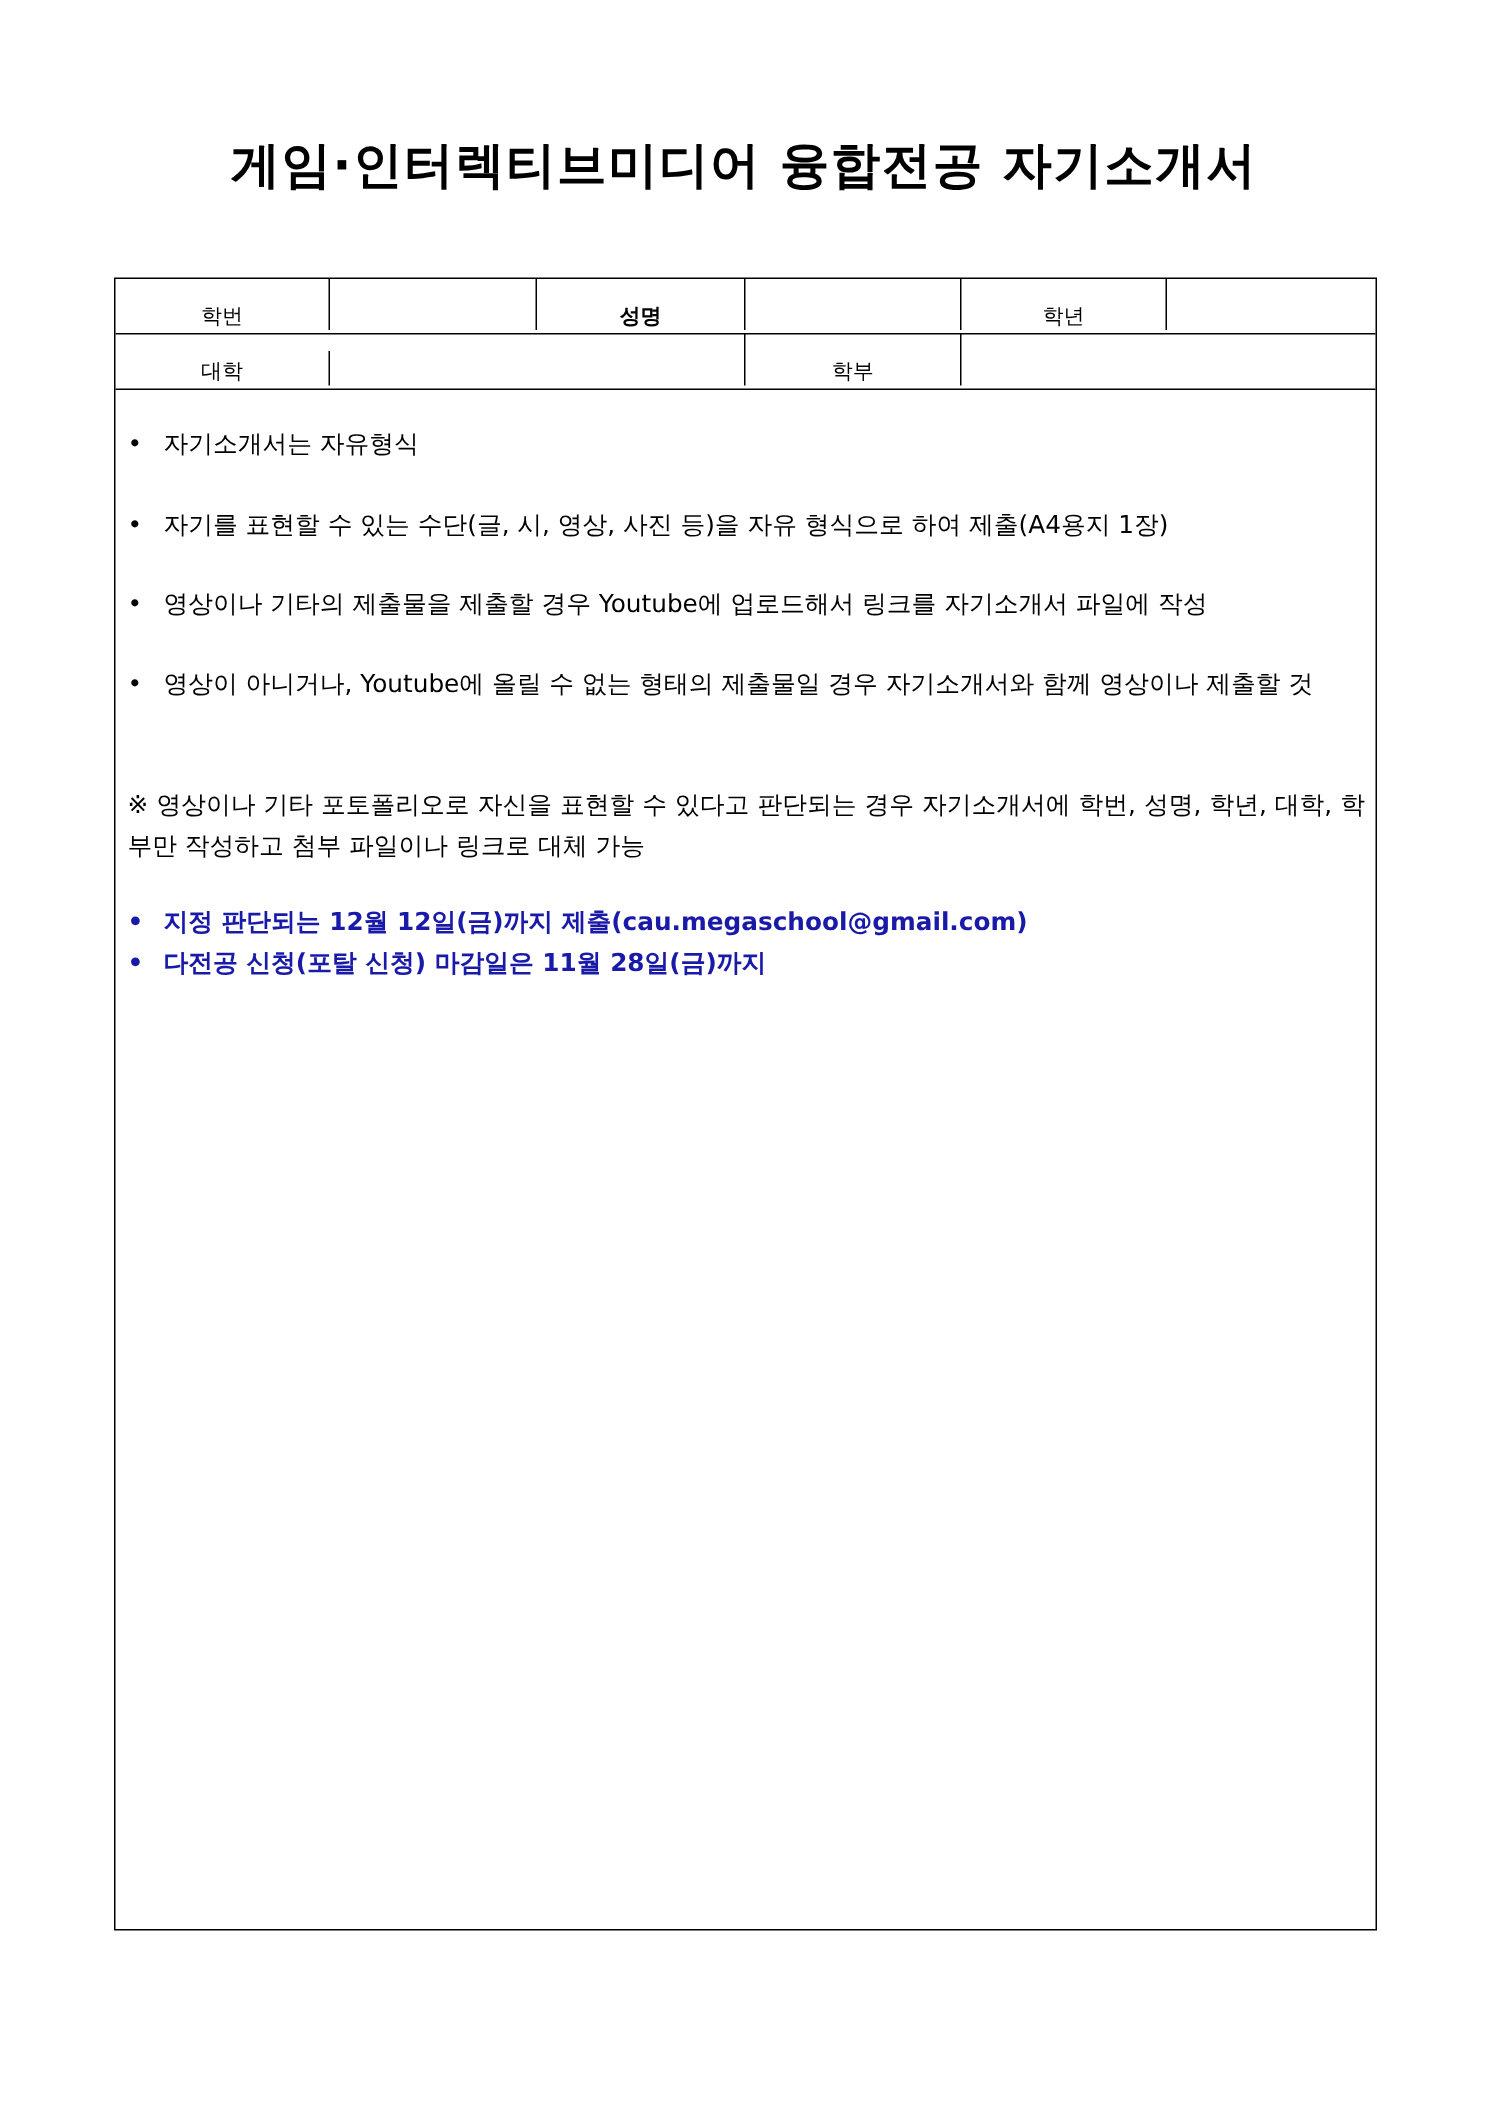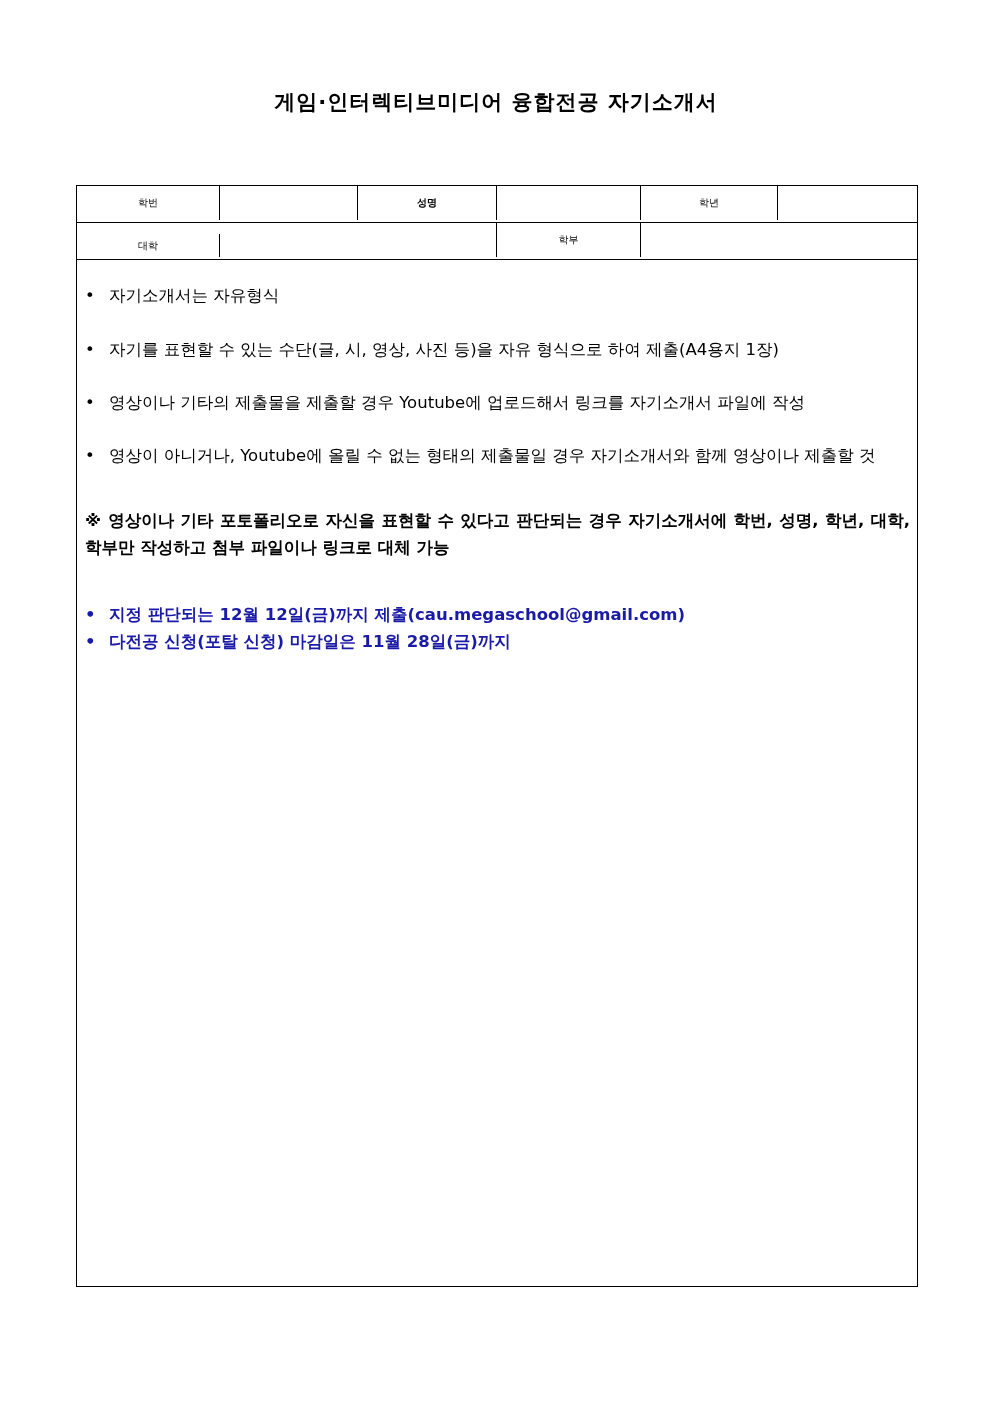--- a/index.html
+++ b/index.html
@@ -1,20 +1,20 @@
 <!DOCTYPE html>
 <html><head>
 <meta charset="utf-8">
 <style>
   html, body { margin: 0; padding: 0; background: #ffffff; }
   body { width: 992px; height: 1403px; position: relative; font-family: "DejaVu Sans", "Liberation Sans", sans-serif; color: #000; }
-  .title { position: absolute; top: 88px; left: 0; width: 992px; text-align: center; font-size: 21px; font-weight: bold; letter-spacing: 1px; }
+  .title { position: absolute; top: 88px; left: 0; width: 992px; text-align: center; font-size: 33px; font-weight: bold; letter-spacing: 1px; }
   .form { position: absolute; left: 76px; top: 185px; width: 842px; height: 1102px; border: 1px solid #000; box-sizing: border-box; }
   .row { position: absolute; left: 0; width: 840px; border-bottom: 1px solid #000; }
-  .cell { position: absolute; top: 0; bottom: 2px; border-right: 1px solid #000; box-sizing: border-box; display: flex; align-items: center; justify-content: center; font-size: 10px; }
+  .cell { position: absolute; top: 0; bottom: 2px; border-right: 1px solid #000; box-sizing: border-box; display: flex; align-items: flex-end; justify-content: center; font-size: 14px; }
   .cell.last { border-right: none; }
   .body-area { position: absolute; left: 0; top: 73px; width: 840px; padding: 0 8px; box-sizing: border-box; font-size: 16.5px; }
   .bullet { position: absolute; left: 8px; width: 825px; line-height: 27px; }
   .bullet .dot { position: absolute; left: 0; top: 0; width: 24px; }
   .bullet .txt { display: block; padding-left: 24px; text-align: justify; }
   .note { position: absolute; left: 8px; width: 825px; line-height: 27px; text-align: justify; }
   .blue { color: #1a1aa8; font-weight: bold; }
 </style>
 </head>
 <body>
@@ -69,21 +69,21 @@
       <span class="txt">자기를 표현할 수 있는 수단(글, 시, 영상, 사진 등)을 자유 형식으로 하여 제출(A4용지 1장)</span>
     </div>
     <div class="bullet" style="top:130px;">
       <span class="dot">•</span>
       <span class="txt">영상이나 기타의 제출물을 제출할 경우 Youtube에 업로드해서 링크를 자기소개서 파일에 작성</span>
     </div>
     <div class="bullet" style="top:183px;">
       <span class="dot">•</span>
       <span class="txt">영상이 아니거나, Youtube에 올릴 수 없는 형태의 제출물일 경우 자기소개서와 함께 영상이나 제출할 것</span>
     </div>
-    <div class="note" style="top:248px;font-weight:bold;">※ 영상이나 기타 포토폴리오로 자신을 표현할 수 있다고 판단되는 경우 자기소개서에 학번, 성명, 학년, 대학, 학부만 작성하고 첨부 파일이나 링크로 대체 가능</div>
+    <div class="note" style="top:264px;">※ 영상이나 기타 포토폴리오로 자신을 표현할 수 있다고 판단되는 경우 자기소개서에 학번, 성명, 학년, 대학, 학부만 작성하고 첨부 파일이나 링크로 대체 가능</div>
     <div class="bullet blue" style="top:342px;">
       <span class="dot">•</span>
       <span class="txt">지정 판단되는 12월 12일(금)까지 제출(cau.megaschool@gmail.com)</span>
     </div>
     <div class="bullet blue" style="top:369px;">
       <span class="dot">•</span>
       <span class="txt">다전공 신청(포탈 신청) 마감일은 11월 28일(금)까지</span>
     </div>
   </div>
 </div>

